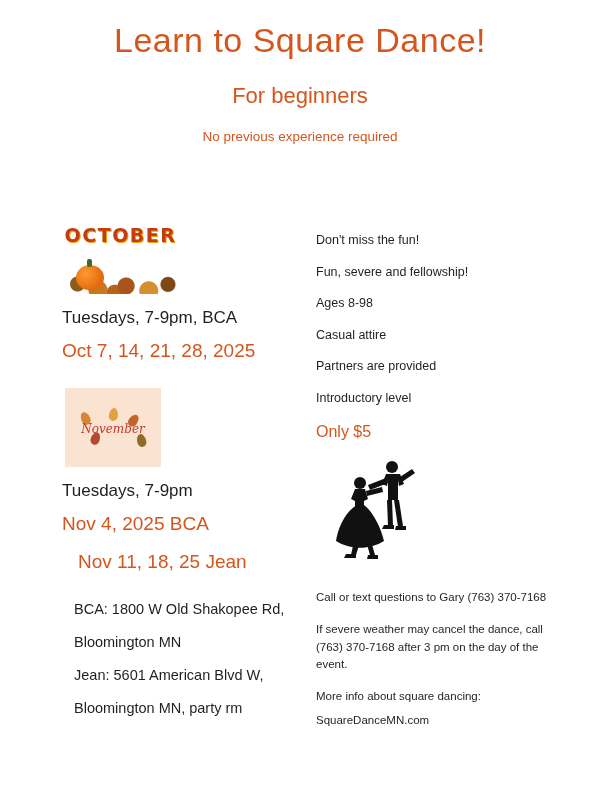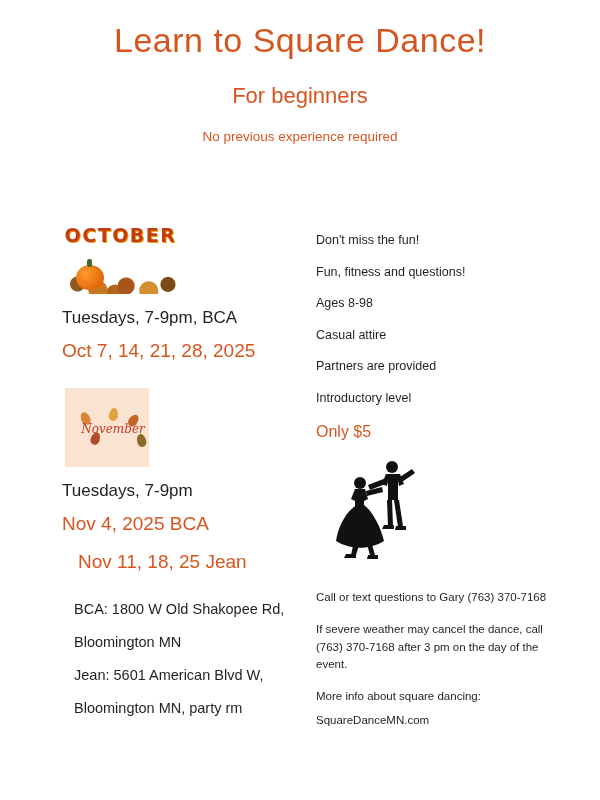--- a/index.html
+++ b/index.html
@@ -119,21 +119,21 @@
     left: 11px;
     top: -6px;
     width: 5px;
     height: 8px;
     background: #3f6b28;
     border-radius: 2px;
   }
 
   
   .november-art {
-    width: 84px;
+    width: 96px;
     height: 79px;
     background: #fbe3d2;
     position: relative;
     overflow: hidden;
     margin-left: 3px;
   }
   .nov-word {
     position: absolute;
     top: 34px;
     left: 0;
@@ -261,21 +261,21 @@
         <p>Bloomington MN</p>
         <p class="addr-gap">Jean: 5601 American Blvd W,</p>
         <p>Bloomington MN, party rm</p>
       </div>
     </div>
 
     <div class="col-right">
 
       <ul class="bullets">
         <li>Don't miss the fun!</li>
-        <li>Fun, fitness and questions!</li>
+        <li>Fun, severe and fellowship!</li>
         <li>Ages 8-98</li>
         <li>Casual attire</li>
         <li>Partners are provided</li>
         <li>Introductory level</li>
       </ul>
 
       <p class="price">Only $5</p>
 
       <svg class="dancers" viewBox="0 0 96 108">
         <g fill="#111111">

